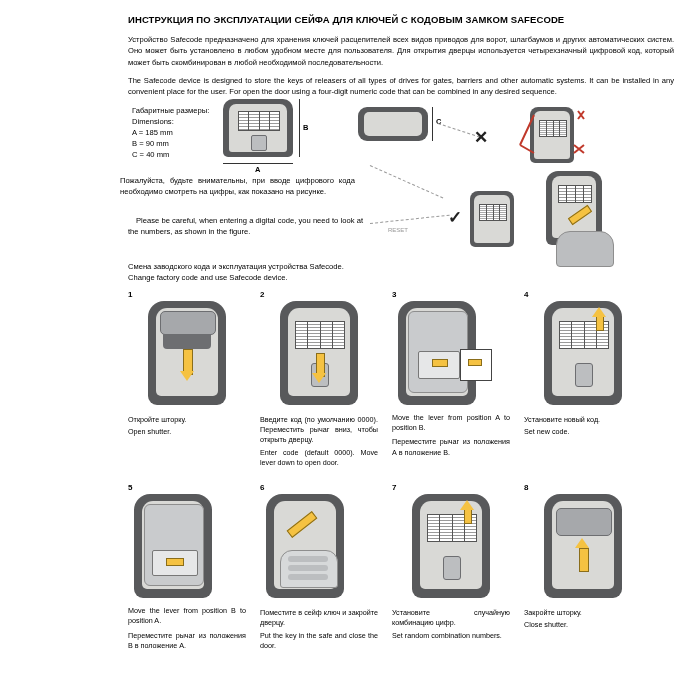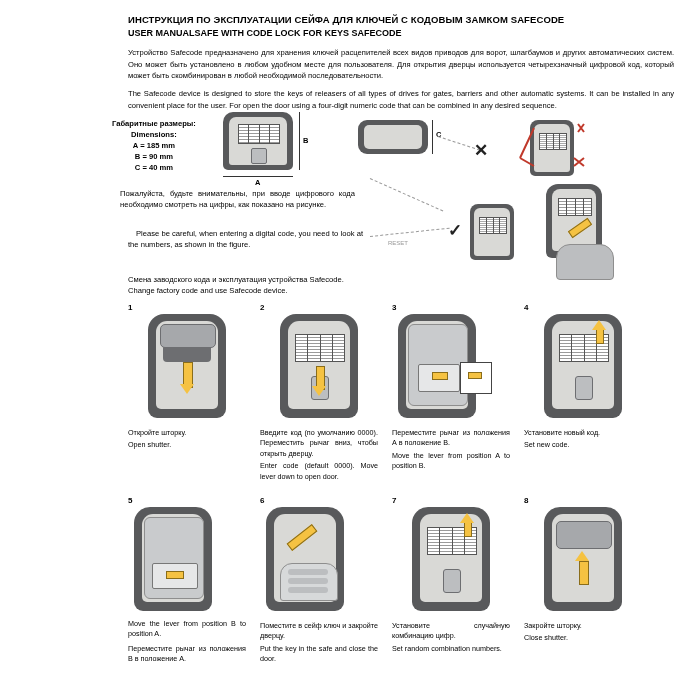--- a/index.html
+++ b/index.html
@@ -45,26 +45,25 @@
   }
   .para.ru { margin-left: 110px; margin-right: 8px; }
   .para.en { margin-left: 110px; margin-right: 8px; }
 
   .mid-section {
     position: relative;
     height: 150px;
   }
   .dims {
     position: absolute;
-    left: 94px;
+    left: 114px;
     top: 0;
     font-size: 7.6px;
     line-height: 1.45;
-    font-weight: bold;
-    text-align: center;
+    font-weight: normal;
   }
 
   .note-ru {
     position: absolute;
     left: 102px;
     top: 70px;
     width: 235px;
     font-size: 7.6px;
     line-height: 1.5;
     text-align: justify;
@@ -247,21 +246,20 @@
     border:1px solid #8a6d1a;
   }
 </style>
 </head>
 <body>
 
 <div class="page">
 
   <div class="title-block">
     <div class="title-ru">ИНСТРУКЦИЯ ПО ЭКСПЛУАТАЦИИ СЕЙФА ДЛЯ КЛЮЧЕЙ С КОДОВЫМ ЗАМКОМ SAFECODE</div>
-    <div class="title-en">USER MANUALSAFE WITH CODE LOCK FOR KEYS  SAFECODE</div>
   </div>
 
   <div class="para ru">Устройство Safecode предназначено для хранения ключей расцепителей всех видов приводов для ворот, шлагбаумов и других автоматических систем. Оно может быть установлено в любом удобном месте для пользователя. Для открытия дверцы используется четырехзначный цифровой код, который может быть скомбинирован в любой необходимой последовательности.</div>
   <div class="para en">The Safecode device is designed to store the keys of releasers of all types of drives for gates, barriers and other automatic systems. It can be installed in any convenient place for the user. For open the door using a four-digit numeric code that can be combined in any desired sequence.</div>
 
   <div class="mid-section">
 
     <div class="dims">
       <div>Габаритные размеры:</div>
       <div>Dimensions:</div>
@@ -397,22 +395,22 @@
           <div class="safe" style="margin-left:6px;">
             <div class="safe-body"></div>
             <div class="safe-inner"></div>
             <div style="position:absolute;left:10px;top:10px;width:58px;height:80px;background:#c9cbcd;border:1px solid #8e8e8e;border-radius:6px;"></div>
             <div style="position:absolute;left:20px;top:50px;width:40px;height:26px;background:#e6e7e8;border:1px solid #777;border-radius:2px;"></div>
             <div class="key" style="left:34px;top:58px;width:14px;height:6px;"></div>
             <div style="position:absolute;left:62px;top:48px;width:30px;height:30px;border:1px solid #444;background:#fff;"></div>
             <div class="key" style="left:70px;top:58px;width:12px;height:5px;"></div>
           </div>
         </div>
+        <div class="step-cap cap-en">Move the lever from position A to position B.</div>
         <div class="step-cap">Переместите рычаг из положения А в положение В.</div>
-        <div class="step-cap cap-en">Move the lever from position A to position B.</div>
       </div>
 
       <div class="step">
         <div class="step-num">4</div>
         <div class="step-art">
           <div class="safe">
             <div class="safe-body"></div>
             <div class="safe-inner"></div>
             <div class="dials">
               <span></span>

